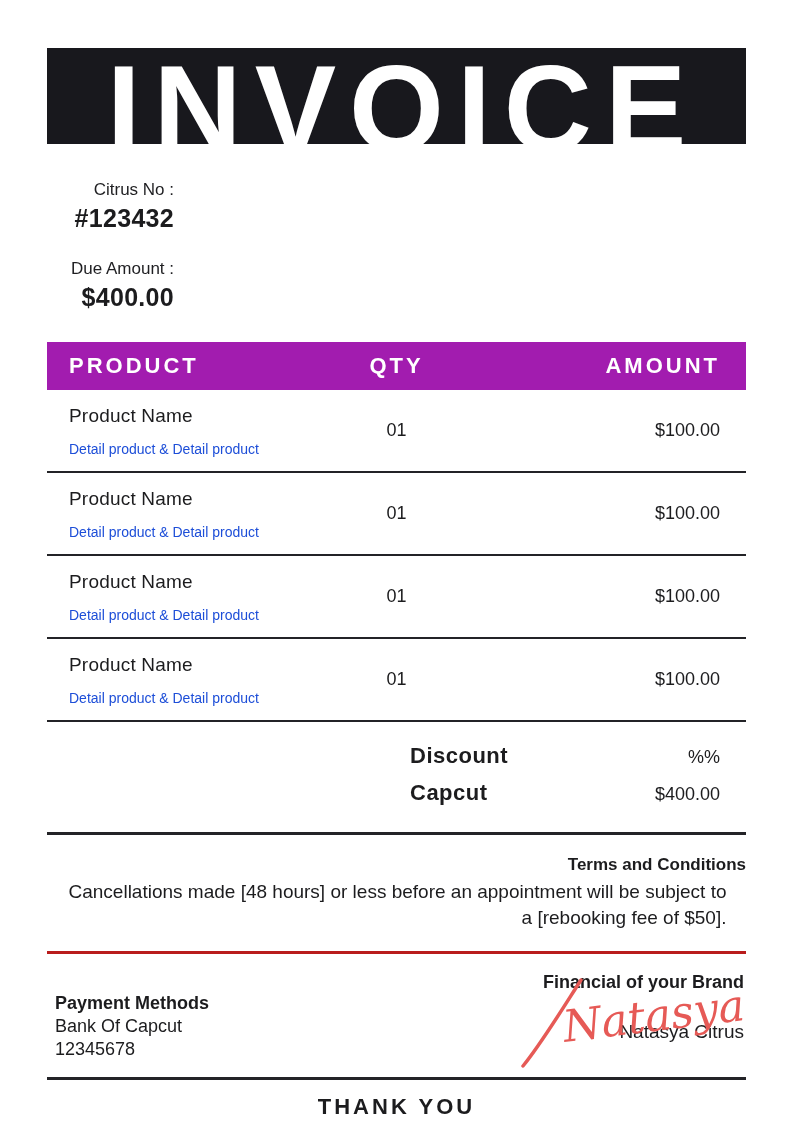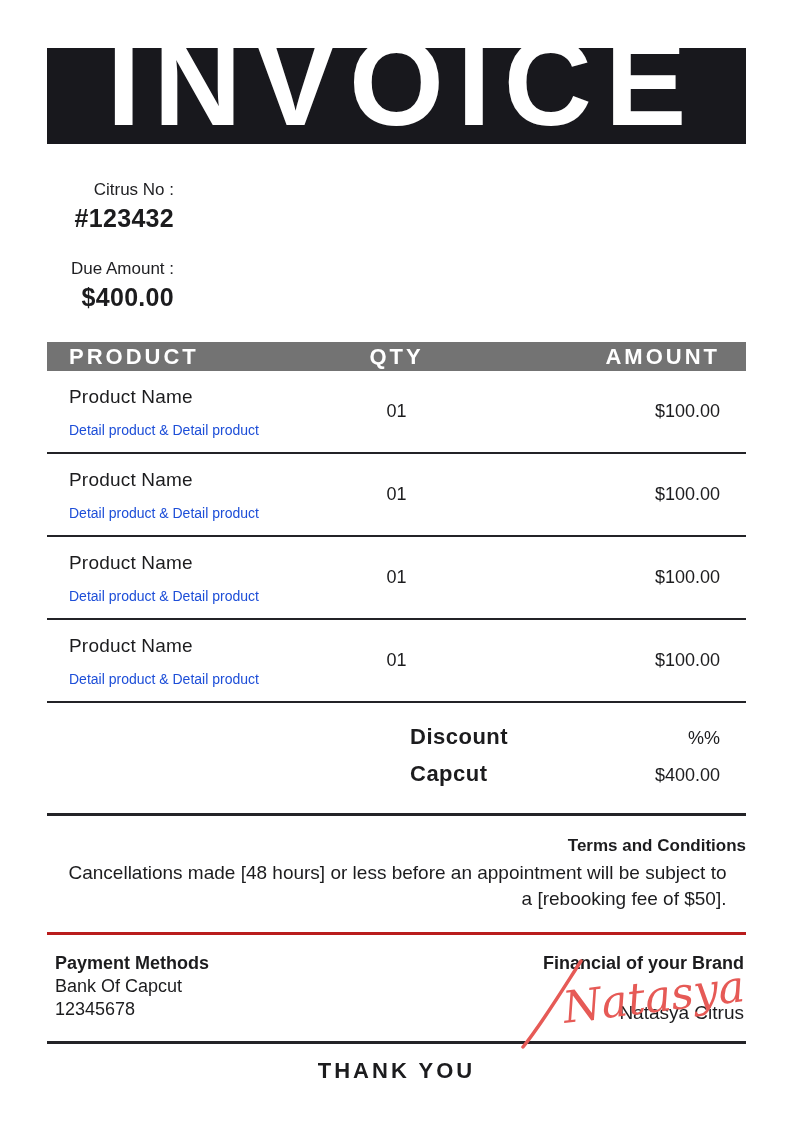--- a/index.html
+++ b/index.html
@@ -8,21 +8,21 @@
     width:793px; height:1122px;
     font-family:"Liberation Sans", sans-serif;
     color:#1c1c1e;
     position:relative; overflow:hidden;
   }
   .page { padding:48px 47px 0 47px; }
 
   
   .banner {
     height:96px; background:#18181d;
-    display:flex; align-items:flex-end; justify-content:center;
+    display:flex; align-items:flex-start; justify-content:center;
   }
   .banner-title {
     color:#ffffff; font-weight:bold; font-size:122px;
     letter-spacing:13px; padding-left:13px; line-height:1;
     white-space:nowrap;
   }
 
   
   .info-row {
     display:flex; justify-content:space-between;
@@ -35,21 +35,21 @@
   .meta-value { font-size:25px; font-weight:bold; line-height:33px; letter-spacing:.3px; }
   .meta-gap { margin-top:22px; }
 
   
   .table { margin-top:28px; }
   .thead, .trow, .total-row {
     display:grid; grid-template-columns:208px 1fr 204px;
     padding-left:22px; padding-right:26px; align-items:center;
   }
   .thead {
-    background:#737373; color:#ffffff; height:29px;
+    background:#a21caf; color:#ffffff; height:48px;
     font-weight:bold; font-size:22px; letter-spacing:3px;
   }
   .col-qty { text-align:center; }
   .col-amount { text-align:right; }
   .trow { padding-top:13px; padding-bottom:13px; border-bottom:2px solid #232327; }
   .pname  { font-size:19px; line-height:25px; letter-spacing:.2px; }
   .pdetail{ font-size:14px; line-height:17px; margin-top:13px; color:#1d4ed8; }
   .cell-qty { font-size:18px; text-align:center; }
   .cell-amount { font-size:18px; text-align:right; }
 
@@ -63,21 +63,21 @@
   .terms { text-align:right; padding:18px 0 20px; border-bottom:3px solid #b91c1c; }
   .terms-title { font-size:17px; font-weight:bold; line-height:24px; }
   .terms-body  { font-size:19px; line-height:26px; max-width:660px; margin:2px auto 0; }
 
   
   .footer-row {
     display:flex; justify-content:space-between;
     padding:16px 2px 16px 8px; border-bottom:3px solid #232327;
     min-height:108px;
   }
-  .payment-title { font-size:18px; font-weight:bold; line-height:24px; }
+  .payment-title { font-size:18px; font-weight:bold; line-height:24px;margin-top:21px; }
   .payment div.pline { font-size:18px; line-height:23px; }
   .brand { position:relative; text-align:right; width:250px; }
   .brand-label { font-size:18px; font-weight:bold; line-height:24px; white-space:nowrap; }
   .signer-name { font-size:19px; line-height:24px; margin-top:26px; }
   .sig-svg { position:absolute; top:0; right:-6px; width:235px; height:100px; overflow:visible; }
   .sig-svg text {
     font-family:"DejaVu Serif", serif; font-style:italic; font-size:44px;
   }
 
   

